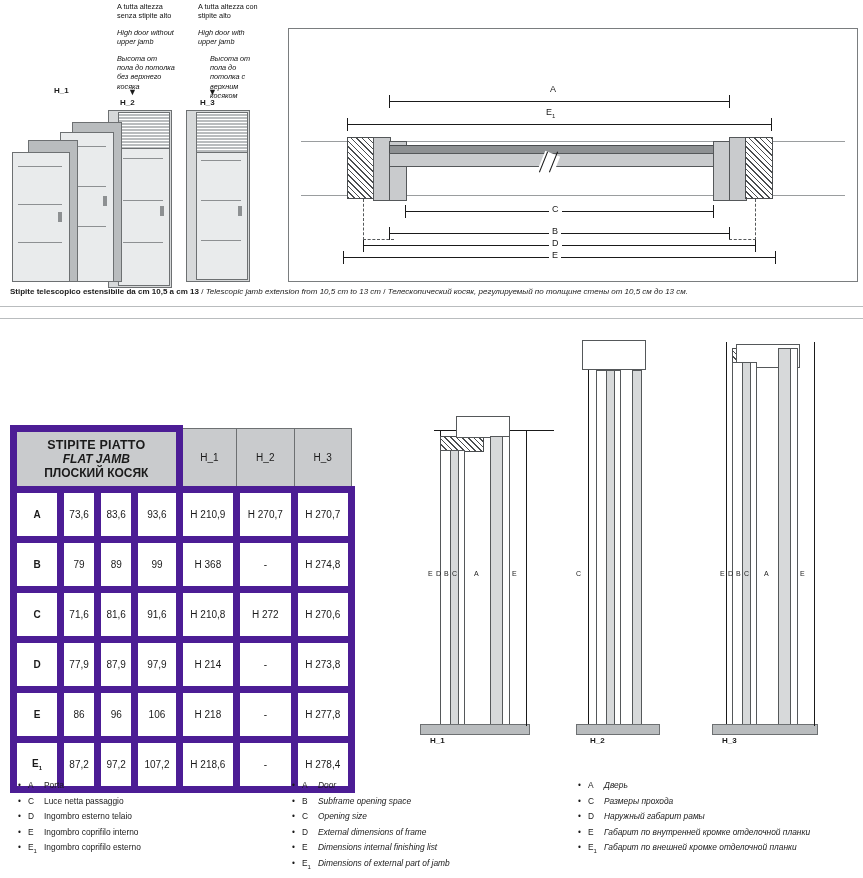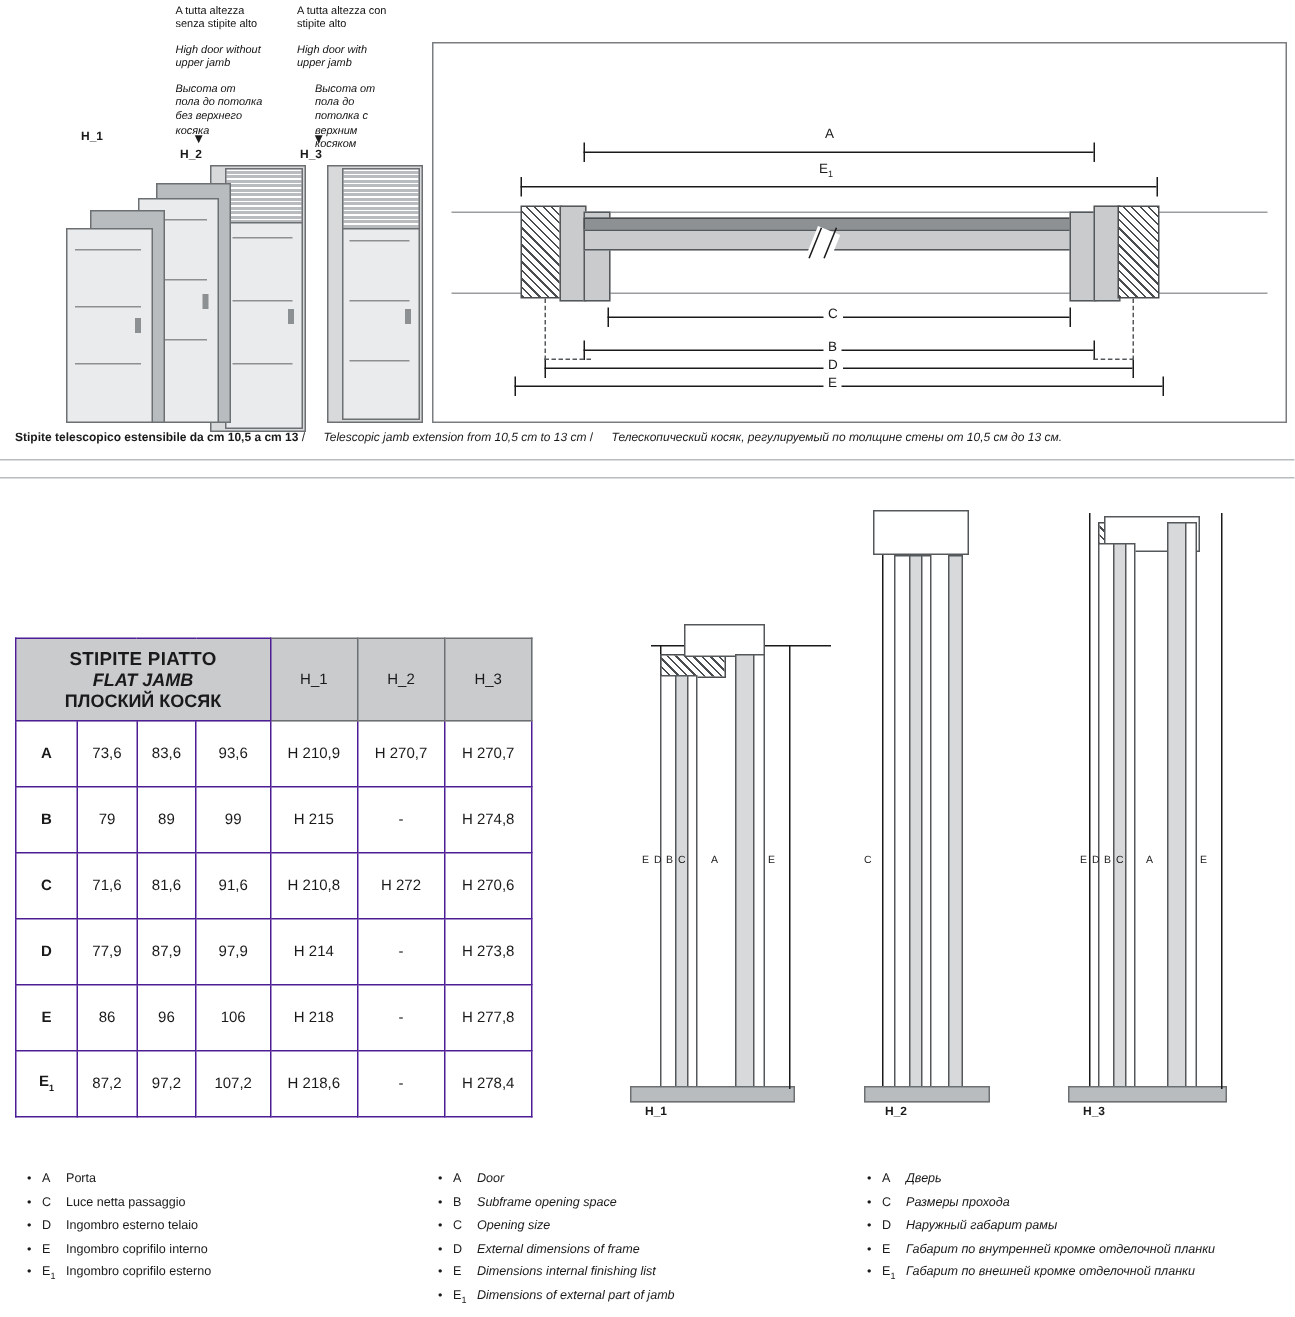--- a/index.html
+++ b/index.html
@@ -6,21 +6,21 @@
   body{
     width:863px;height:878px;
     background:#ffffff;
     font-family:"Liberation Sans", sans-serif;
     color:#1a1a1a;
     position:relative;
     overflow:hidden;
   }
   .abs{position:absolute;}
   
-  #top-left-panel{left:0;top:0;width:276px;height:290px;padding-left:32px;}
+  #top-left-panel{left:0;top:0;width:276px;height:290px;}
   .variant-caption{font-size:7.3px;line-height:9.4px;color:#111;}
   .variant-caption .it{font-style:normal;}
   .variant-caption .en{font-style:italic;}
   .variant-caption .ru{font-style:italic;}
   .hlabel{font-size:8px;font-weight:bold;}
   .downarrow{font-size:9px;line-height:9px;}
   
   .door-grp{position:absolute;}
   .door-outer{position:absolute;background:#d7d9da;border:1px solid #6d7072;}
   .door-shadow{position:absolute;background:#b9bcbe;border:1px solid #6d7072;}
@@ -36,26 +36,26 @@
   .dim-label{position:absolute;font-size:9px;background:#fff;padding:0 3px;}
   .dim-sub{font-size:6px;vertical-align:sub;}
   .gray-fill{position:absolute;background:#c9cbcd;border:1px solid #55585a;}
   .dark-fill{position:absolute;background:#8e9193;border:1px solid #4a4d4f;}
   .hatch45{position:absolute;
      background-image:repeating-linear-gradient(45deg,#4a4d4f 0 1px,#ffffff 1px 4px);
      border:1px solid #4a4d4f;}
   
   #jamb-caption{left:10px;top:287px;width:845px;font-size:8px;}
   #jamb-caption b{font-weight:bold;text-align:right;}
-  #jamb-caption i{font-style:italic;margin-left:10px;}
+  #jamb-caption i{font-style:italic;}
   hr.rule{border:0;border-top:1px solid #b9bcbe;margin:0;}
   
   #table-panel{left:10px;top:425px;width:345px;}
   table.spec{border-collapse:collapse;width:345px;background:#fff;}
-  table.spec td,table.spec th{border:1px solid #4c1d95;font-size:10px;text-align:center;height:41px;}
+  table.spec td,table.spec th{border:7px solid #4c1d95;font-size:10px;text-align:center;height:41px;}
   table.spec .hdr-cell{background:#c9cbcd;border:1px solid #6d7072;}
   .title-cell{background:#c9cbcd;text-align:left;padding:6px 10px;height:auto;}
   .t1{font-size:12.5px;font-weight:bold;letter-spacing:.2px;}
   .t2{font-size:12px;font-weight:bold;font-style:italic;}
   .t3{font-size:12px;font-weight:bold;}
   .rowlab{font-weight:bold;font-size:12px;background:#fff;width:38px;}
   .hsub{font-size:9px;}
   
   #elev-panel{left:400px;top:330px;width:460px;height:420px;}
   .elev-caption{position:absolute;font-size:8px;font-weight:bold;}
@@ -212,21 +212,21 @@
       <td>93,6</td>
       <td>H 210,9</td>
       <td>H 270,7</td>
       <td>H 270,7</td>
     </tr>
     <tr>
       <td class="rowlab"><span>B</span></td>
       <td>79</td>
       <td>89</td>
       <td>99</td>
-      <td>H 215</td>
+      <td>H 368</td>
       <td>-</td>
       <td>H 274,8</td>
     </tr>
     <tr>
       <td class="rowlab"><span>C</span></td>
       <td>71,6</td>
       <td>81,6</td>
       <td>91,6</td>
       <td>H 210,8</td>
       <td>H 272</td>

